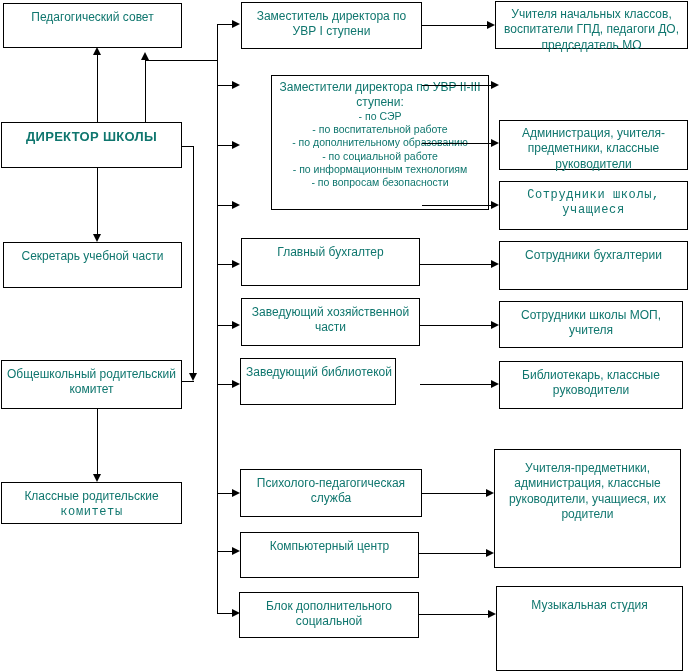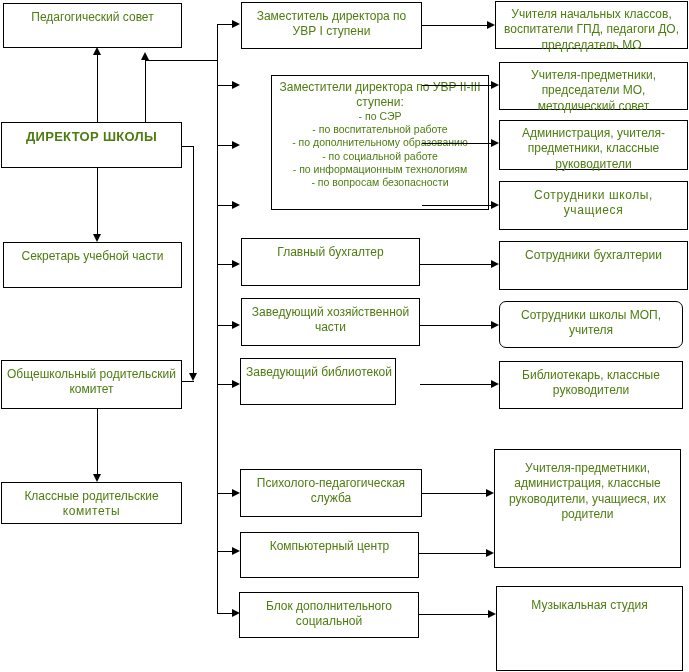--- a/index.html
+++ b/index.html
@@ -1,26 +1,26 @@
 <!DOCTYPE html>
 <html><head>
 <meta charset="utf-8">
 <style>
   html,body{margin:0;padding:0;background:#fff;}
   .canvas{
     position:relative;width:689px;height:672px;background:#ffffff;
-    font-family:"Liberation Sans",sans-serif;color:#4d7c0f;overflow:hidden;
+    font-family:"Liberation Sans",sans-serif;color:#0f766e;overflow:hidden;
   }
   .box{
     position:absolute;box-sizing:border-box;border:1px solid #000;background:#fff;
     text-align:center;font-size:12px;line-height:1.28;padding:6px 3px 0 3px;
   }
   .box .lbl{display:inline-block;}
   .bold-title{font-weight:bold;font-size:13px;letter-spacing:.3px;}
-  .serif{font-family:Liberation Sans, sans-serif;letter-spacing:.6px;}
+  .serif{font-family:Liberation Mono, monospace;letter-spacing:.6px;}
   .m2 .title{font-size:12px;line-height:1.25;}
   .m2 .item{font-size:10.5px;line-height:1.26;}
   .hl{position:absolute;height:1px;background:#000;}
   .vl{position:absolute;width:1px;background:#000;}
   .ar{position:absolute;width:0;height:0;border-top:4px solid transparent;border-bottom:4px solid transparent;border-left:8px solid #000;}
   .au{position:absolute;width:0;height:0;border-left:4px solid transparent;border-right:4px solid transparent;border-bottom:8px solid #000;}
   .ad{position:absolute;width:0;height:0;border-left:4px solid transparent;border-right:4px solid transparent;border-top:8px solid #000;}
   .wrap-narrow{max-width:135px;}
 </style>
 </head>
@@ -84,37 +84,34 @@
   </div>
 
   <div class="box" style="left:239px;top:592px;width:180px;height:46px;">
     <span class="lbl">Блок дополнительного социальной</span>
   </div>
 
   <div class="box" style="left:495px;top:1px;width:193px;height:48px;padding-top:5px;">
     <span class="lbl">Учителя начальных классов, воспитатели ГПД, педагоги ДО, председатель МО</span>
   </div>
 
-  <div class="box" style="left:499px;top:62px;width:189px;height:48px;padding-top:5px;">
-    <span class="lbl">Учителя-предметники, председатели МО, методический совет</span>
-  </div>
 
   <div class="box" style="left:499px;top:120px;width:189px;height:50px;padding-top:5px;">
     <span class="lbl">Администрация, учителя-предметники, классные руководители</span>
   </div>
 
   <div class="box serif" style="left:499px;top:181px;width:189px;height:49px;">
     <span class="lbl wrap-narrow">Сотрудники школы, учащиеся</span>
   </div>
 
   <div class="box" style="left:499px;top:241px;width:189px;height:49px;">
     <span class="lbl">Сотрудники бухгалтерии</span>
   </div>
 
-  <div class="box" style="left:499px;top:301px;width:184px;height:47px;border-radius:7px;">
+  <div class="box" style="left:499px;top:301px;width:184px;height:47px;">
     <span class="lbl">Сотрудники школы МОП, учителя</span>
   </div>
 
   <div class="box" style="left:499px;top:361px;width:184px;height:48px;">
     <span class="lbl" style="max-width:160px;">Библиотекарь, классные руководители</span>
   </div>
 
   <div class="box" style="left:494px;top:449px;width:187px;height:119px;padding-top:11px;">
     <span class="lbl">Учителя-предметники, администрация, классные руководители, учащиеся, их родители</span>
   </div>

